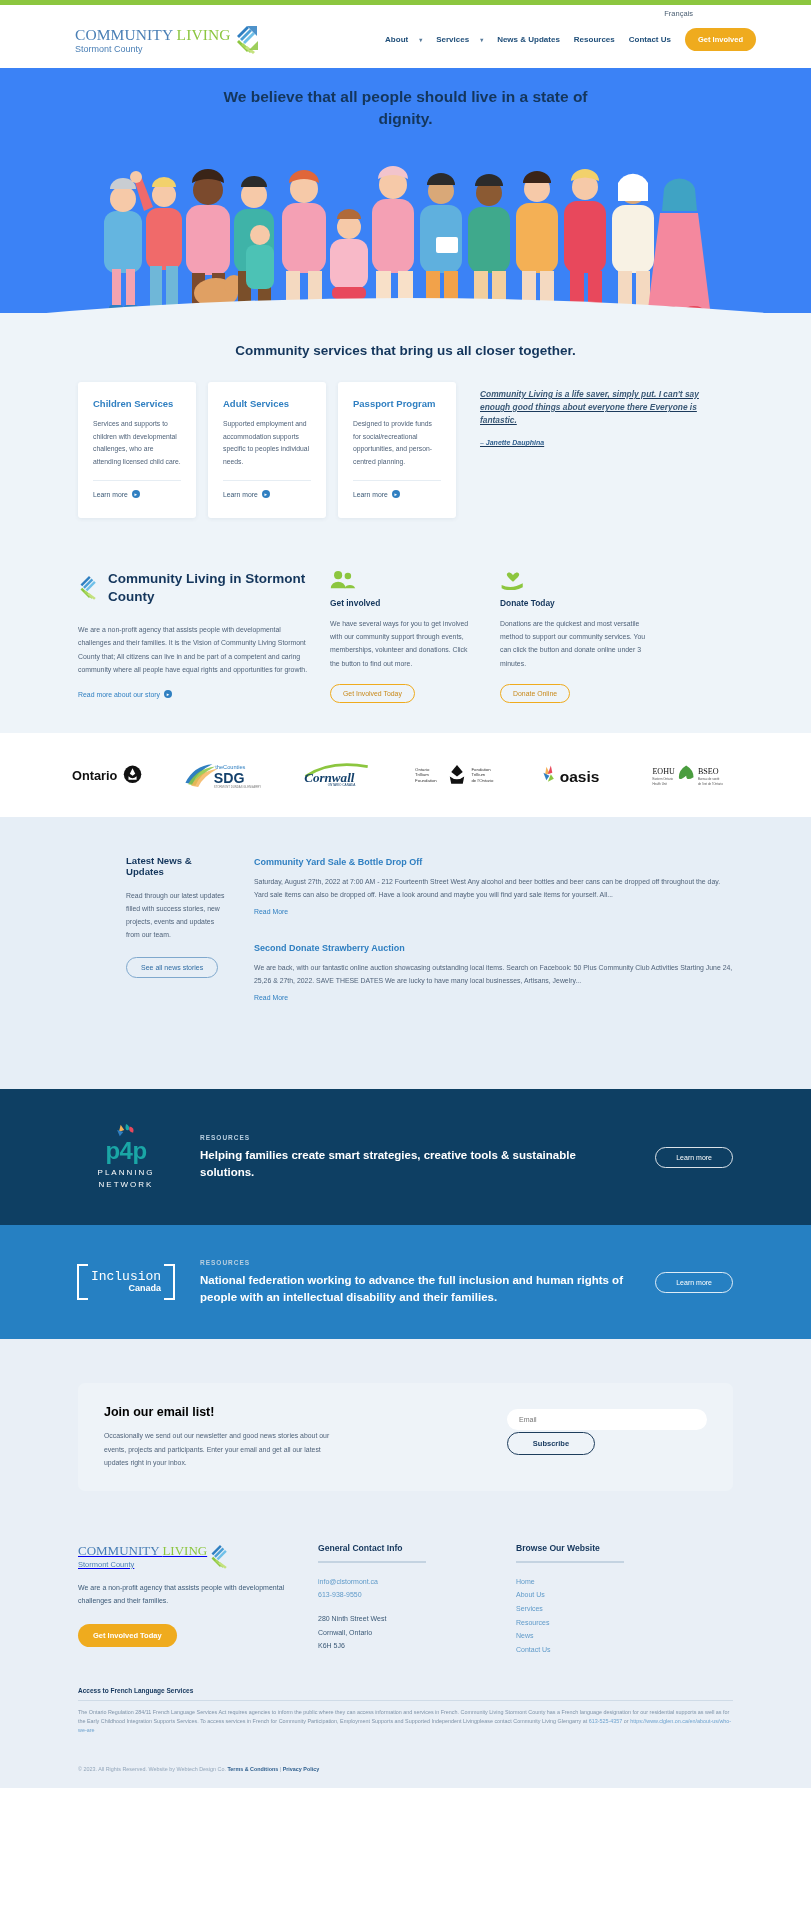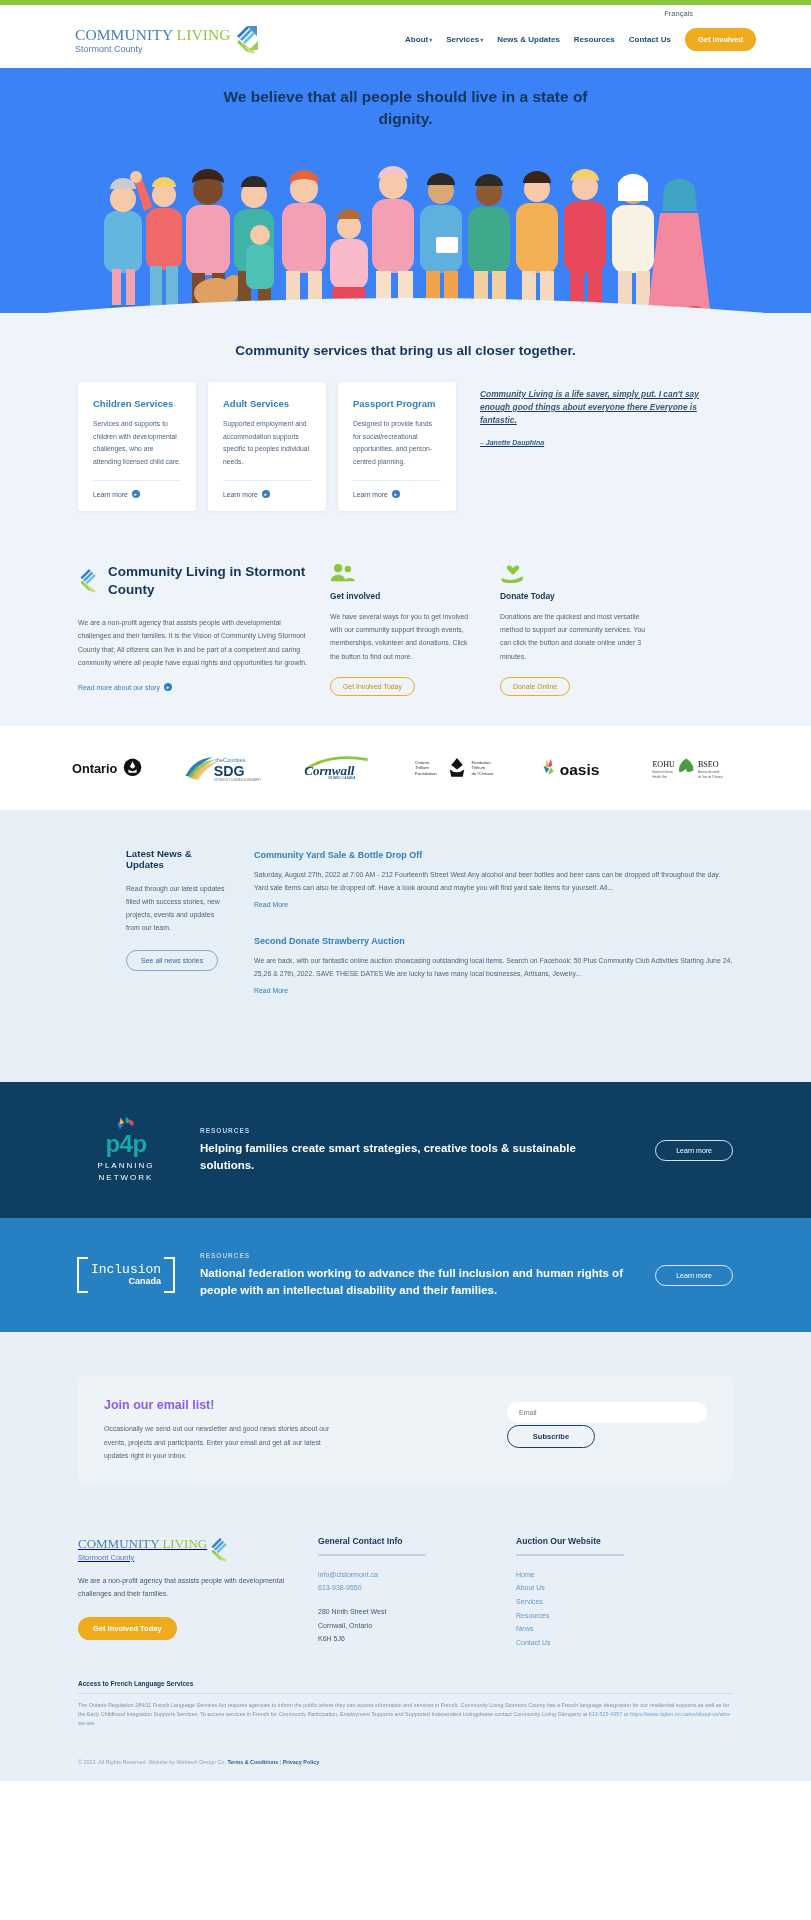--- a/index.html
+++ b/index.html
@@ -33,21 +33,21 @@
   .brand-text { line-height: 1; padding-top: 2px;}
   .brand-line1 { font-family: "Liberation Serif", serif; font-size: 15.5px; letter-spacing:.1px; white-space:nowrap; }
   .brand-line1 .c1 { color: #4a7fb5; }
   .brand-line1 .c2 { color: #8cc63f; }
   .brand-line2 { font-size: 9px; color: #4a7fb5; margin-top: 2px; font-family: "Liberation Sans", sans-serif;}
   .logo-mark { width: 26px; height: 30px; flex: 0 0 auto; margin-left: 1px; margin-top:-1px;}
 
   nav.main-nav { display: flex; align-items: center; gap: 14px; }
   .nav-item {
     font-size: 8px; color: #1f4e79; text-decoration: none; white-space: nowrap;
-    display: flex; align-items: center; gap: 1px; font-weight: 600;
+    display: flex; align-items: center; gap: 11px; font-weight: 600;
   }
   .caret { font-size: 6px; opacity: .75; }
   .btn-get-involved {
     background: #efab1e; color: #fff; font-size: 7.5px; font-weight: 600;
     border-radius: 14px; padding: 7px 13px; text-decoration: none;
     border: none; cursor: pointer; white-space: nowrap;
   }
 
   
   .hero { background: #3b82f6; text-align: center; padding: 18px 0 0; position: relative; }
@@ -62,21 +62,21 @@
   .services-band { background: #eef4f9; position: relative; padding: 0 0 36px; }
   .band-curve { position: absolute; top: -26px; left: 0; width: 811px; height: 30px; }
   .services-title {
     text-align: center; font-size: 13.5px; font-weight: bold; color: #14365c;
     padding-top: 30px; padding-bottom: 24px;
   }
   .services-grid {
     display: flex; gap: 12px; padding: 0 78px; align-items: flex-start;
   }
   .svc-card {
-    background: #fff; border-radius: 3px; padding: 16px 15px 13px;
+    background: #fff; border-radius: 3px; padding: 16px 15px 20px;
     width: 118px; flex: 0 0 118px; box-shadow: 0 1px 4px rgba(30,60,90,.07);
   }
   .svc-card h3 { font-size: 9.5px; color: #2f7fc1; margin-bottom: 9px; font-weight: bold;}
   .svc-card p { font-size: 6.8px; line-height: 1.85; color: #50637a; }
   .svc-divider { border-top: 1px solid #e6edf3; margin: 12px 0 9px; }
   .learn-more { display: flex; align-items: center; gap: 4px; font-size: 6.8px; color: #3c5a77; text-decoration:none;}
   .dot-arrow {
     width: 8px; height: 8px; border-radius: 50%; background: #2f7fc1;
     display: inline-flex; align-items: center; justify-content: center;
     color: #fff; font-size: 5px; line-height: 1;
@@ -148,21 +148,21 @@
   .inc-l1 { font-family: Liberation Mono, monospace; font-size: 13px; color: #fff; line-height:1.05; }
   .inc-l2 { font-size: 9px; color: #fff; text-align: right; font-weight: bold; line-height:1.1;}
 
   
   .news-signup-band { background: #e9eff6; padding: 44px 78px 40px; }
   .signup-card {
     background: #eef3f8; border-radius: 7px; padding: 22px 26px;
     display: flex; gap: 20px; align-items: flex-start;
   }
   .signup-left { flex: 1; }
-  .signup-left h2 { font-size: 12.5px; color: #8b5cf6; font-weight: bold; margin-bottom: 10px; }
+  .signup-left h2 { font-size: 12.5px; color: #000000; font-weight: bold; margin-bottom: 10px; }
   .signup-left p { font-size: 6.9px; line-height: 1.9; color: #50637a; max-width: 230px;}
   .signup-right { width: 200px; flex: 0 0 200px; padding-top: 4px; }
   .email-input {
     width: 100%; border: none; border-radius: 13px; background: #fff;
     padding: 7px 12px; font-size: 7px; color: #50637a; outline: none;
     font-family: "Liberation Sans", sans-serif;
   }
   .btn-subscribe {
     margin-top: 2px; width: 88px; border: 1px solid #1e3d5c; background: transparent;
     color: #14365c; font-size: 7.5px; font-weight: 600; border-radius: 13px; padding: 6px 0; cursor: pointer;
@@ -596,21 +596,21 @@
       <div class="f-rule"></div>
       <a class="f-link" href="#">info@clstormont.ca</a>
       <a class="f-link" href="#">613-938-9550</a>
       <div class="f-gap"></div>
       <div class="f-text">280 Ninth Street West</div>
       <div class="f-text">Cornwall, Ontario</div>
       <div class="f-text">K6H 5J6</div>
     </div>
 
     <div class="f-col">
-      <h4>Auction Our Website</h4>
+      <h4>Browse Our Website</h4>
       <div class="f-rule"></div>
       <a class="f-link" href="#">Home</a>
       <a class="f-link" href="#">About Us</a>
       <a class="f-link" href="#">Services</a>
       <a class="f-link" href="#">Resources</a>
       <a class="f-link" href="#">News</a>
       <a class="f-link" href="#">Contact Us</a>
     </div>
   </footer>
 

